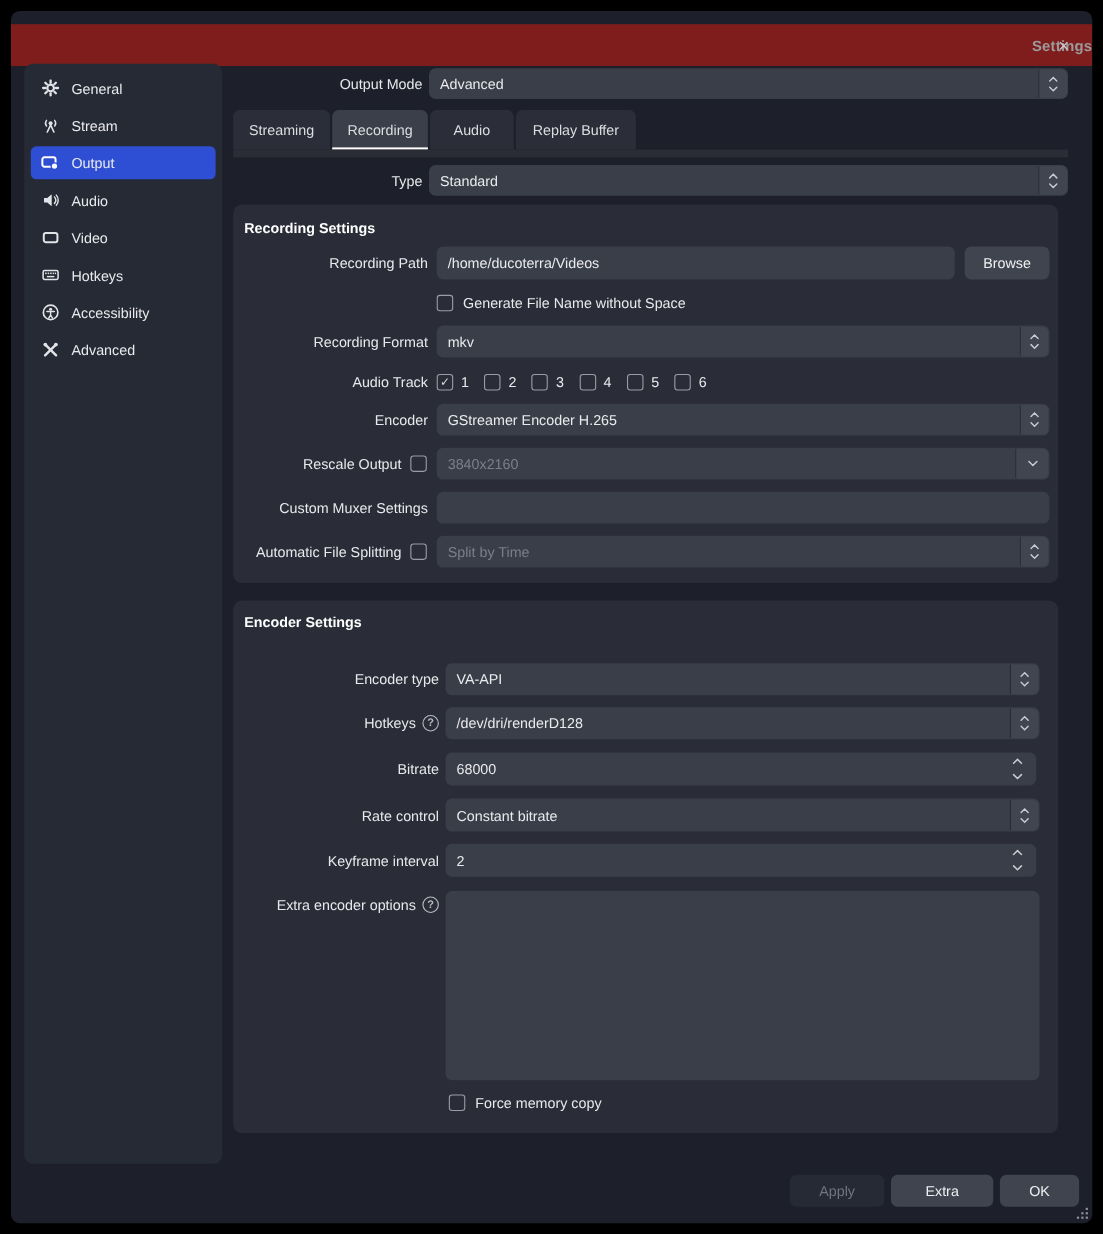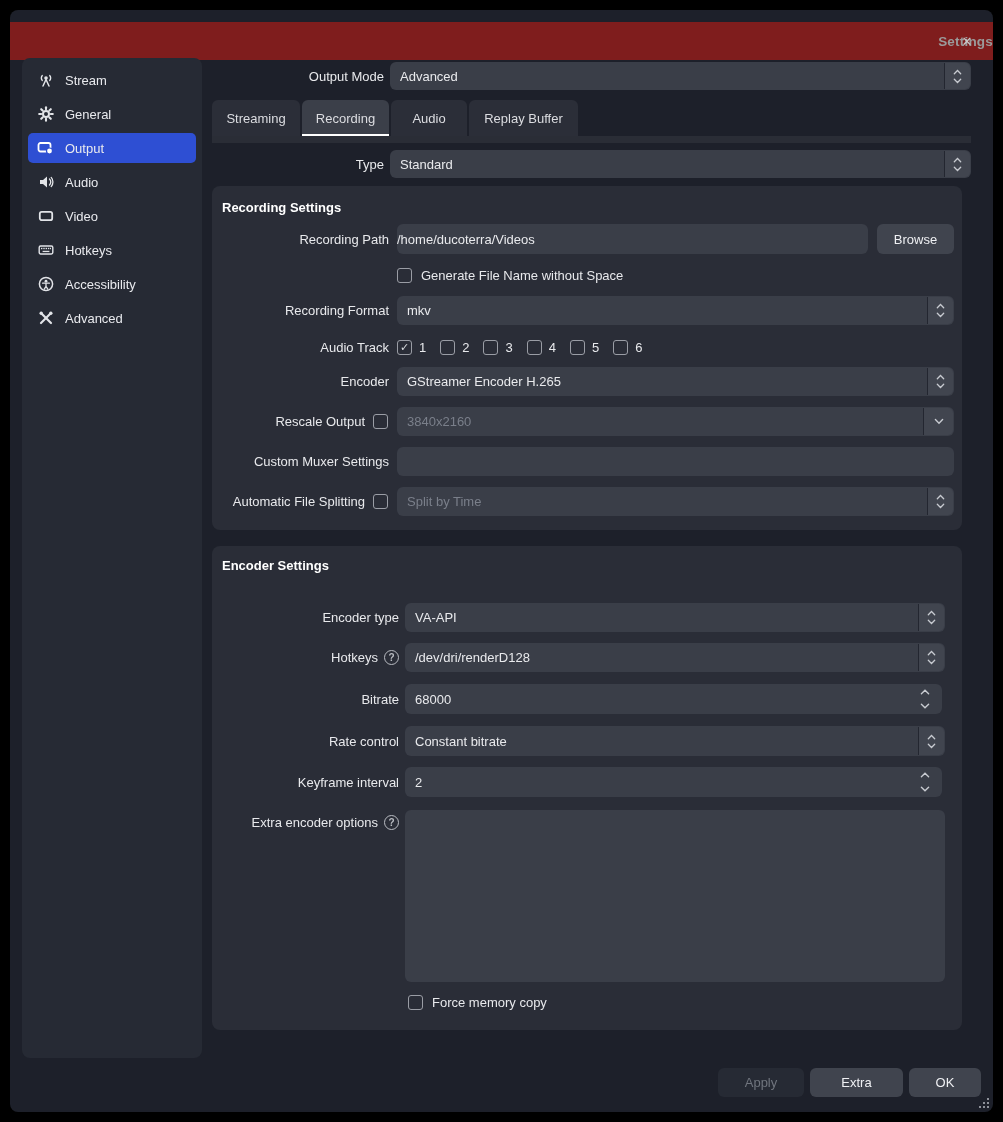--- a/index.html
+++ b/index.html
@@ -29,21 +29,21 @@
                 white-space:nowrap; overflow:hidden; }
   .combo.dim .val { color:#7a7f8a; }
   .combo .arrows { width:26px; margin:1px 1px 1px 0; border-left:1px solid #232630; background:#41454f;
                    border-radius:0 5px 5px 0; display:flex; flex-direction:column;
                    align-items:center; justify-content:center; gap:3px; }
   .spin { background:#3a3e48; border-radius:6px; position:relative; display:flex; align-items:center; }
   .spin .val { padding-left:10px; font-size:13px; color:#e9eaed; }
   .spin .sp-up   { position:absolute; right:12px; top:5px; cursor:pointer; line-height:0; }
   .spin .sp-down { position:absolute; right:12px; bottom:5px; cursor:pointer; line-height:0; }
   .text-input { background:#3a3e48; border-radius:6px; display:flex; align-items:center;
-                font-size:13px; color:#e9eaed; }
+                padding-left:10px; font-size:13px; color:#e9eaed; }
   .textarea { position:absolute; background:#3a3e48; border-radius:6px; }
   
   .cb { width:15px; height:15px; border:1px solid #9a9da5; border-radius:3px; display:flex;
         align-items:center; justify-content:center; font-size:11px; color:#d7dade;
         background:transparent; cursor:pointer; flex:0 0 15px; }
   .cb-label { font-size:13px; color:#e8e9ec; margin-left:9px; }
   
   .tabbar { position:absolute; left:202px; top:90px; height:36px; display:flex; gap:2px; }
   .tab { background:#2b2e38; border-radius:6px 6px 0 0; display:flex; align-items:center; justify-content:center;
          font-size:13px; color:#dcdde1; position:relative; cursor:pointer; }
@@ -71,44 +71,44 @@
 
   <div class="titlebar">
     <span class="title">Settings</span>
     <span class="close-btn">✕</span>
   </div>
 
   <div class="sidebar">
     <div class="side-item">
       <span class="side-icon">
         <svg width="16" height="16" viewBox="0 0 16 16">
-            <circle cx="8" cy="6" r="1.8" fill="#e2e4e8"></circle>
-            <path d="M5 14 L8 7.5 L11 14" stroke="#e2e4e8" stroke-width="1.5" fill="none" stroke-linecap="round"></path>
-            <path d="M4.3 3.4 q-2 2.6 0 5.2 M11.7 3.4 q2 2.6 0 5.2" stroke="#e2e4e8" stroke-width="1.3" fill="none" stroke-linecap="round"></path>
-          </svg>
-      </span>
-      <span>Stream</span>
-    </div>
-    <div class="side-item">
-      <span class="side-icon">
-        <svg width="16" height="16" viewBox="0 0 16 16">
             <circle cx="8" cy="8" r="3" fill="none" stroke="#e2e4e8" stroke-width="2"></circle>
             <g stroke="#e2e4e8" stroke-width="2.1" stroke-linecap="round">
               <line x1="8" y1="1.2" x2="8" y2="3.2"></line>
               <line x1="8" y1="12.8" x2="8" y2="14.8"></line>
               <line x1="1.2" y1="8" x2="3.2" y2="8"></line>
               <line x1="12.8" y1="8" x2="14.8" y2="8"></line>
               <line x1="3.2" y1="3.2" x2="4.6" y2="4.6"></line>
               <line x1="11.4" y1="11.4" x2="12.8" y2="12.8"></line>
               <line x1="12.8" y1="3.2" x2="11.4" y2="4.6"></line>
               <line x1="3.2" y1="12.8" x2="4.6" y2="11.4"></line>
             </g>
           </svg>
       </span>
       <span>General</span>
+    </div>
+    <div class="side-item">
+      <span class="side-icon">
+        <svg width="16" height="16" viewBox="0 0 16 16">
+            <circle cx="8" cy="6" r="1.8" fill="#e2e4e8"></circle>
+            <path d="M5 14 L8 7.5 L11 14" stroke="#e2e4e8" stroke-width="1.5" fill="none" stroke-linecap="round"></path>
+            <path d="M4.3 3.4 q-2 2.6 0 5.2 M11.7 3.4 q2 2.6 0 5.2" stroke="#e2e4e8" stroke-width="1.3" fill="none" stroke-linecap="round"></path>
+          </svg>
+      </span>
+      <span>Stream</span>
     </div>
     <div class="side-item selected">
       <span class="side-icon">
         <svg width="17" height="16" viewBox="0 0 17 16">
             <rect x="1.5" y="3" width="12" height="8.5" rx="2" fill="none" stroke="#ffffff" stroke-width="1.8"></rect>
             <circle cx="12.5" cy="11" r="3.6" fill="#2e4fd3"></circle>
             <circle cx="12.5" cy="11" r="2.4" fill="#ffffff"></circle>
           </svg>
       </span>
       <span>Output</span>

